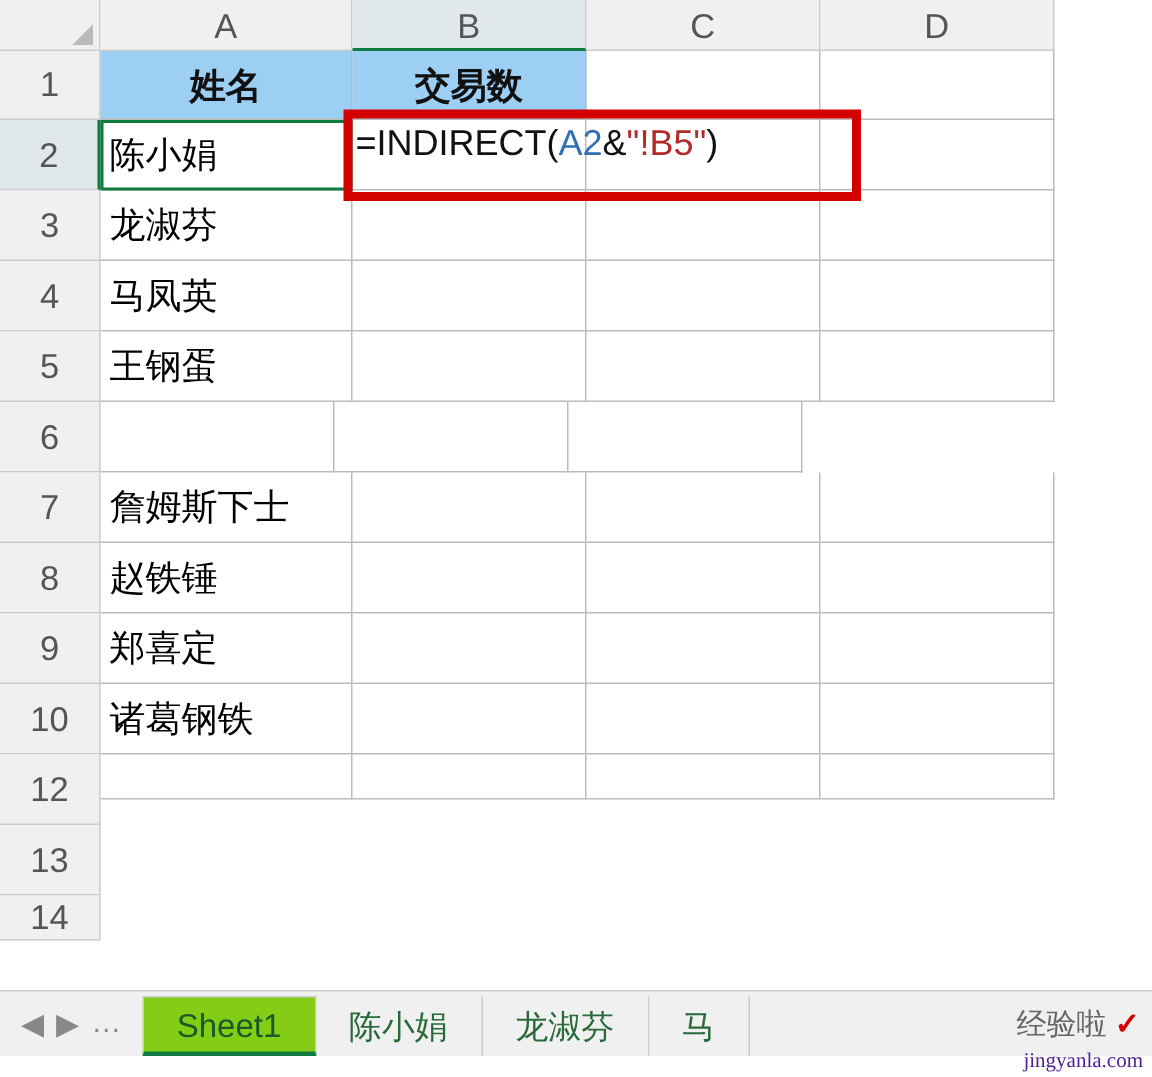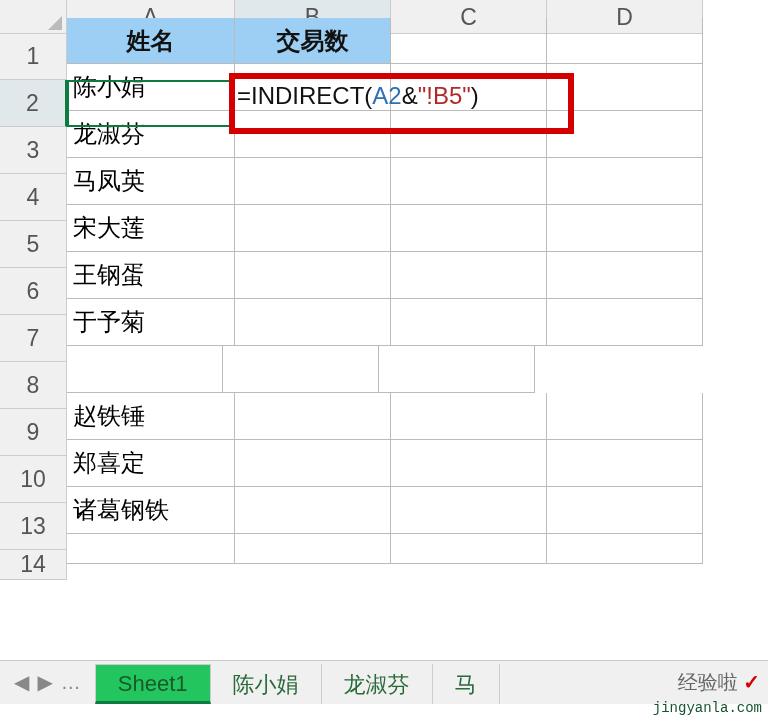--- a/index.html
+++ b/index.html
@@ -64,21 +64,21 @@
     display:flex;
     align-items:center;
     justify-content:center;
   }
   .row-h.sel {
     background: #e1e8ec;
     border-right: 2px solid #0f7a3f;
   }
   .cells {
     position: absolute;
-    top: 18px; left: 67px;
+    top: 34px; left: 67px;
   }
   .row {
     display: flex;
   }
   .cell {
     border-right: 1px solid #bbb;
     border-bottom: 1px solid #bbb;
     font-size: 24px;
     padding: 4px 6px;
     display:flex;
@@ -155,21 +155,21 @@
   }
   .tab {
     padding: 6px 22px 4px 22px;
     font-size: 22px;
     color: #2a6a3a;
     border-right: 1px solid #ccc;
     background: #f0f0f0;
     white-space: nowrap;
   }
   .tab.active {
-    background: #22c55e;
+    background: #84cc16;
     border-top: 1px solid #ccc;
     border-left: 1px solid #ccc;
     border-bottom: 3px solid #0f7a3f;
     color: #1a5a2a;
     font-weight: 500;
   }
   .watermark {
     position: absolute;
     right: 8px;
     bottom: 22px;
@@ -177,23 +177,23 @@
     color: #666;
     z-index: 50;
     font-family: Arial, sans-serif;
   }
   .watermark .check { color: #d40000; font-weight: 700; }
   .site {
     position: absolute;
     right: 6px;
     bottom: 2px;
     font-size: 14px;
-    color: #14532d;
+    color: #4c1d95;
     z-index: 50;
-    font-family: Liberation Mono, monospace;
+    font-family: Liberation Serif, serif;
   }
 </style>
 </head>
 <body>
 
 <div class="sheet">
 
   <div class="corner">
     <svg width="14" height="14">
         <polygon points="14,0 14,14 0,14" fill="#bbb"></polygon>
@@ -211,20 +211,21 @@
     <div class="row-h" style="height:46px">1</div>
     <div class="row-h sel" style="height:47px">2</div>
     <div class="row-h" style="height:47px">3</div>
     <div class="row-h" style="height:47px">4</div>
     <div class="row-h" style="height:47px">5</div>
     <div class="row-h" style="height:47px">6</div>
     <div class="row-h" style="height:47px">7</div>
     <div class="row-h" style="height:47px">8</div>
     <div class="row-h" style="height:47px">9</div>
     <div class="row-h" style="height:47px">10</div>
+    <div class="row-h" style="height:47px">12</div>
     <div class="row-h" style="height:47px">13</div>
     <div class="row-h" style="height:30px">14</div>
   </div>
 
   <div class="cells">
     <div class="row r1">
       <div class="cell cA header-cell">姓名</div>
       <div class="cell cB header-cell">交易数</div>
       <div class="cell cC"></div>
       <div class="cell cD"></div>
@@ -241,38 +242,32 @@
       <div class="cell cC"></div>
       <div class="cell cD"></div>
     </div>
     <div class="row rn">
       <div class="cell cA">马凤英</div>
       <div class="cell cB"></div>
       <div class="cell cC"></div>
       <div class="cell cD"></div>
     </div>
     <div class="row rn">
-      <div class="cell cA">宋大莲</div>
-      <div class="cell cB"></div>
-      <div class="cell cC"></div>
-      <div class="cell cD"></div>
-    </div>
-    <div class="row rn">
       <div class="cell cA">王钢蛋</div>
       <div class="cell cB"></div>
       <div class="cell cC"></div>
       <div class="cell cD"></div>
     </div>
     <div class="row rn">
-      <div class="cell cA">于予菊</div>
-      <div class="cell cB"></div>
-      <div class="cell cC"></div>
-      <div class="cell cD"></div>
-    </div>
-    <div class="row rn">
+      <div class="cell cB"></div>
+      <div class="cell cC"></div>
+      <div class="cell cD"></div>
+    </div>
+    <div class="row rn">
+      <div class="cell cA">詹姆斯下士</div>
       <div class="cell cB"></div>
       <div class="cell cC"></div>
       <div class="cell cD"></div>
     </div>
     <div class="row rn">
       <div class="cell cA">赵铁锤</div>
       <div class="cell cB"></div>
       <div class="cell cC"></div>
       <div class="cell cD"></div>
     </div>

